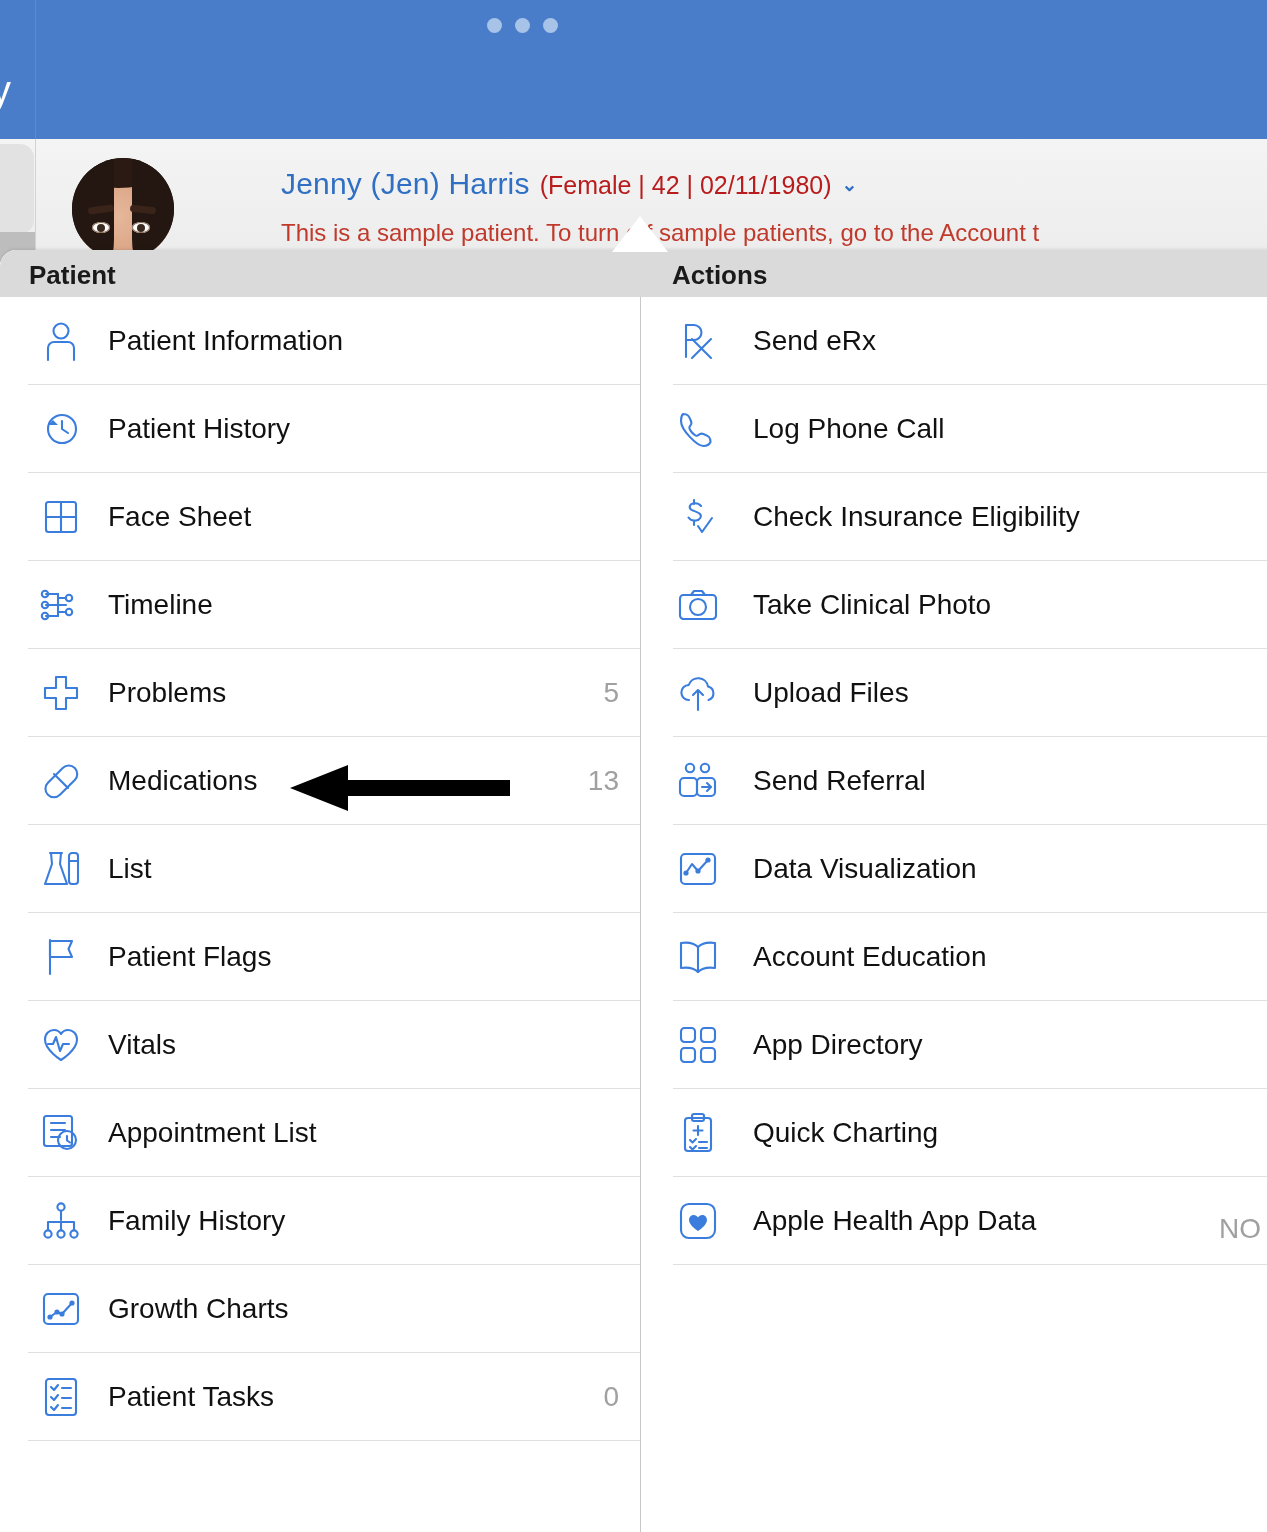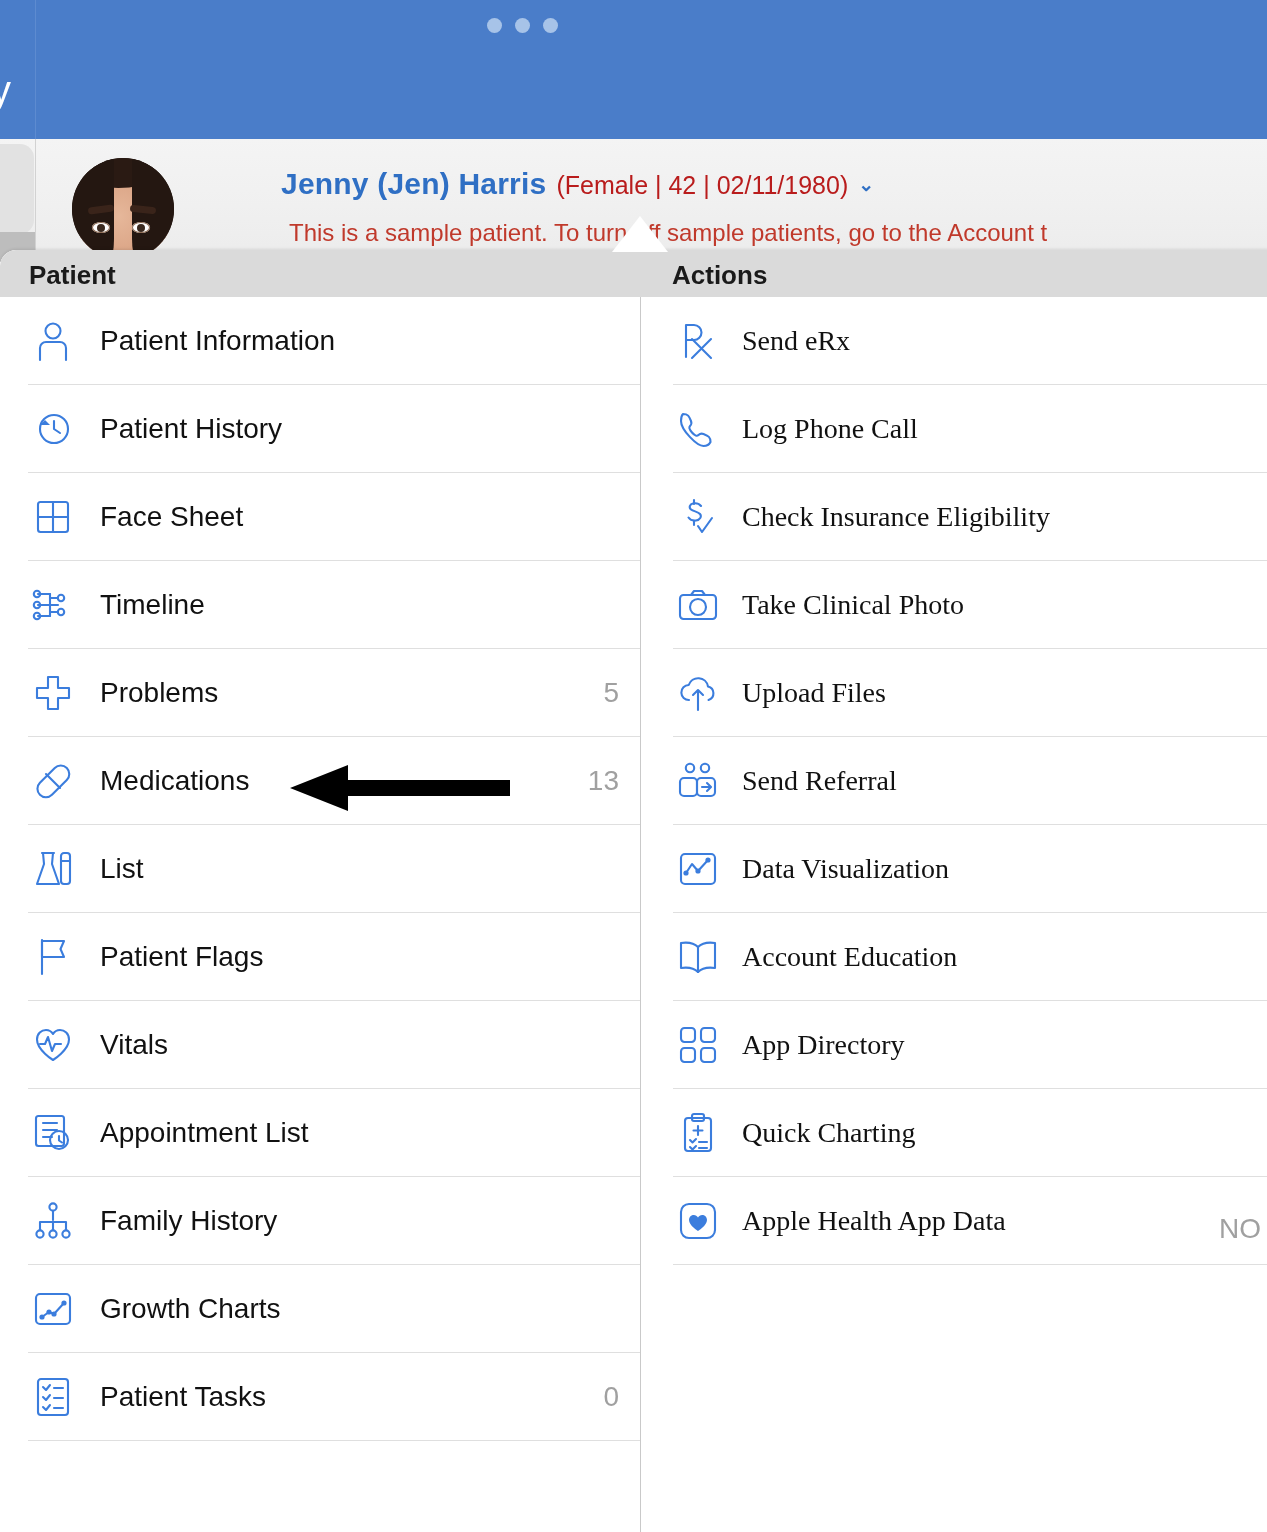--- a/index.html
+++ b/index.html
@@ -94,31 +94,31 @@
   }
   .avatar .pup-l { left: 25px; }
   .avatar .pup-r { left: 65px; }
 
   .patient-name-row {
     position: absolute; left: 281px; top: 167px;
     display: flex; align-items: baseline; gap: 10px;
     white-space: nowrap;
   }
   .patient-name {
-    font-size: 30px; font-weight: bold; color: #2f6fc4; letter-spacing: .2px;
+    font-size: 30px; font-weight: normal; color: #2f6fc4; letter-spacing: .2px;
   }
   .patient-demo {
     font-size: 25px; color: #b91c1c; font-weight: 400;
   }
   .patient-caret {
     font-size: 19px; color: #2f6fc4; font-weight: bold;
     transform: translateY(-3px);
   }
   .sample-note {
-    position: absolute; left: 289px; top: 219px;
+    position: absolute; left: 281px; top: 219px;
     font-size: 24px; color: #c0392b; white-space: nowrap;
   }
 
   
   .popover {
     position: absolute; left: 0; top: 250px; width: 1283px; height: 1290px;
     background: #ffffff;
     border-radius: 16px 16px 0 0;
     overflow: hidden;
     box-shadow: 0 -1px 3px rgba(0,0,0,.10);
@@ -151,41 +151,41 @@
   .col-left  { width: 641px; }
   .col-right { width: 642px; }
   .col-divider {
     position: absolute; left: 640px; top: 47px; width: 1px; height: 1243px;
     background: #c9c9c9; z-index: 3;
   }
 
   .row {
     position: relative; height: 88px;
     display: flex; align-items: center;
-    padding-left: 28px;
+    padding-left: 36px;
     background: #ffffff;
   }
   .row::after {
     content: ""; position: absolute; left: 28px; right: 0; bottom: 0;
     height: 1px; background: #dfdfdf;
   }
   .col-right .row { padding-left: 32px; }
   .col-right .row::after { left: 32px; right: 0; }
 
   .row-icon {
     width: 50px; height: 50px; flex: 0 0 50px;
     display: flex; align-items: center; justify-content: center;
     color: #3b7ddd;
   }
   .row-icon svg { display: block; }
   .row-label {
     margin-left: 22px;
     font-size: 28px; color: #111111; white-space: nowrap;
   }
-  .col-right .row-label { margin-left: 19px; font-family: Liberation Serif, serif; }
+  .col-right .row-label { margin-left: 30px; }
   .row-count {
     position: absolute; right: 22px;
     font-size: 28px; color: #a0a0a0;
   }
   .col-right .row-count { right: 22px; margin-top: 16px; }
 
   
   .col-filler { background: #ffffff; flex: 1 1 auto; }
 
   

